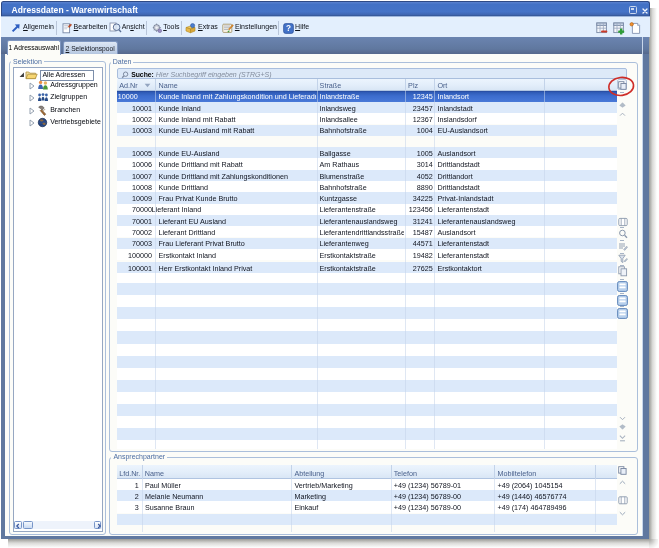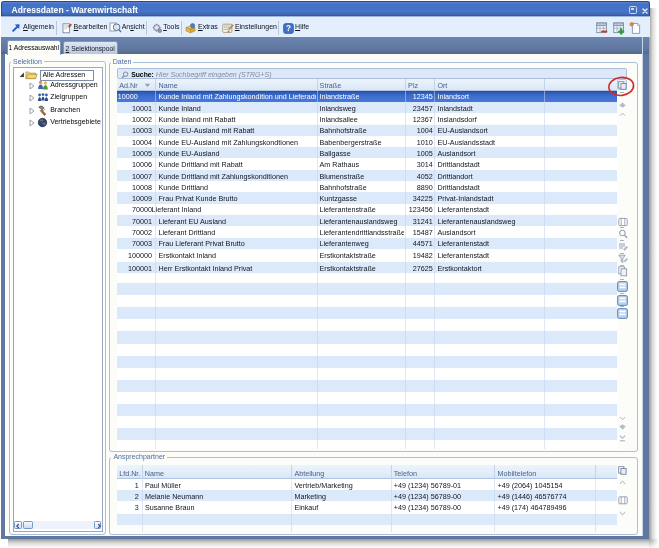--- a/index.html
+++ b/index.html
@@ -281,27 +281,20 @@
       <div class="c" style="left:202.9px;width:84.5px">Inlandsallee</div>
       <div class="c ra" style="left:288.4px;width:27.8px">12367</div>
       <div class="c" style="left:320.9px;width:105.7px">Inslandsdorf</div>
     </div>
 <div class="row tint" style="top:124.5px">
       <div class="c ra" style="left:0.0px;width:35.4px">10003</div>
       <div class="c" style="left:41.9px;width:157.3px">Kunde EU-Ausland mit Rabatt</div>
       <div class="c" style="left:202.9px;width:84.5px">Bahnhofstraße</div>
       <div class="c ra" style="left:288.4px;width:27.8px">1004</div>
       <div class="c" style="left:320.9px;width:105.7px">EU-Auslandsort</div>
-    </div>
-<div class="row" style="top:135.8px">
-      <div class="c ra" style="left:0.0px;width:35.4px">10004</div>
-      <div class="c" style="left:41.9px;width:157.3px">Kunde EU-Ausland mit Zahlungskondtionen</div>
-      <div class="c" style="left:202.9px;width:84.5px">Babenbergerstraße</div>
-      <div class="c ra" style="left:288.4px;width:27.8px">1010</div>
-      <div class="c" style="left:320.9px;width:105.7px">EU-Auslandsstadt</div>
     </div>
 <div class="row tint" style="top:147.1px">
       <div class="c ra" style="left:0.0px;width:35.4px">10005</div>
       <div class="c" style="left:41.9px;width:157.3px">Kunde EU-Ausland</div>
       <div class="c" style="left:202.9px;width:84.5px">Ballgasse</div>
       <div class="c ra" style="left:288.4px;width:27.8px">1005</div>
       <div class="c" style="left:320.9px;width:105.7px">Auslandsort</div>
     </div>
 <div class="row" style="top:158.4px">
       <div class="c ra" style="left:0.0px;width:35.4px">10006</div>

